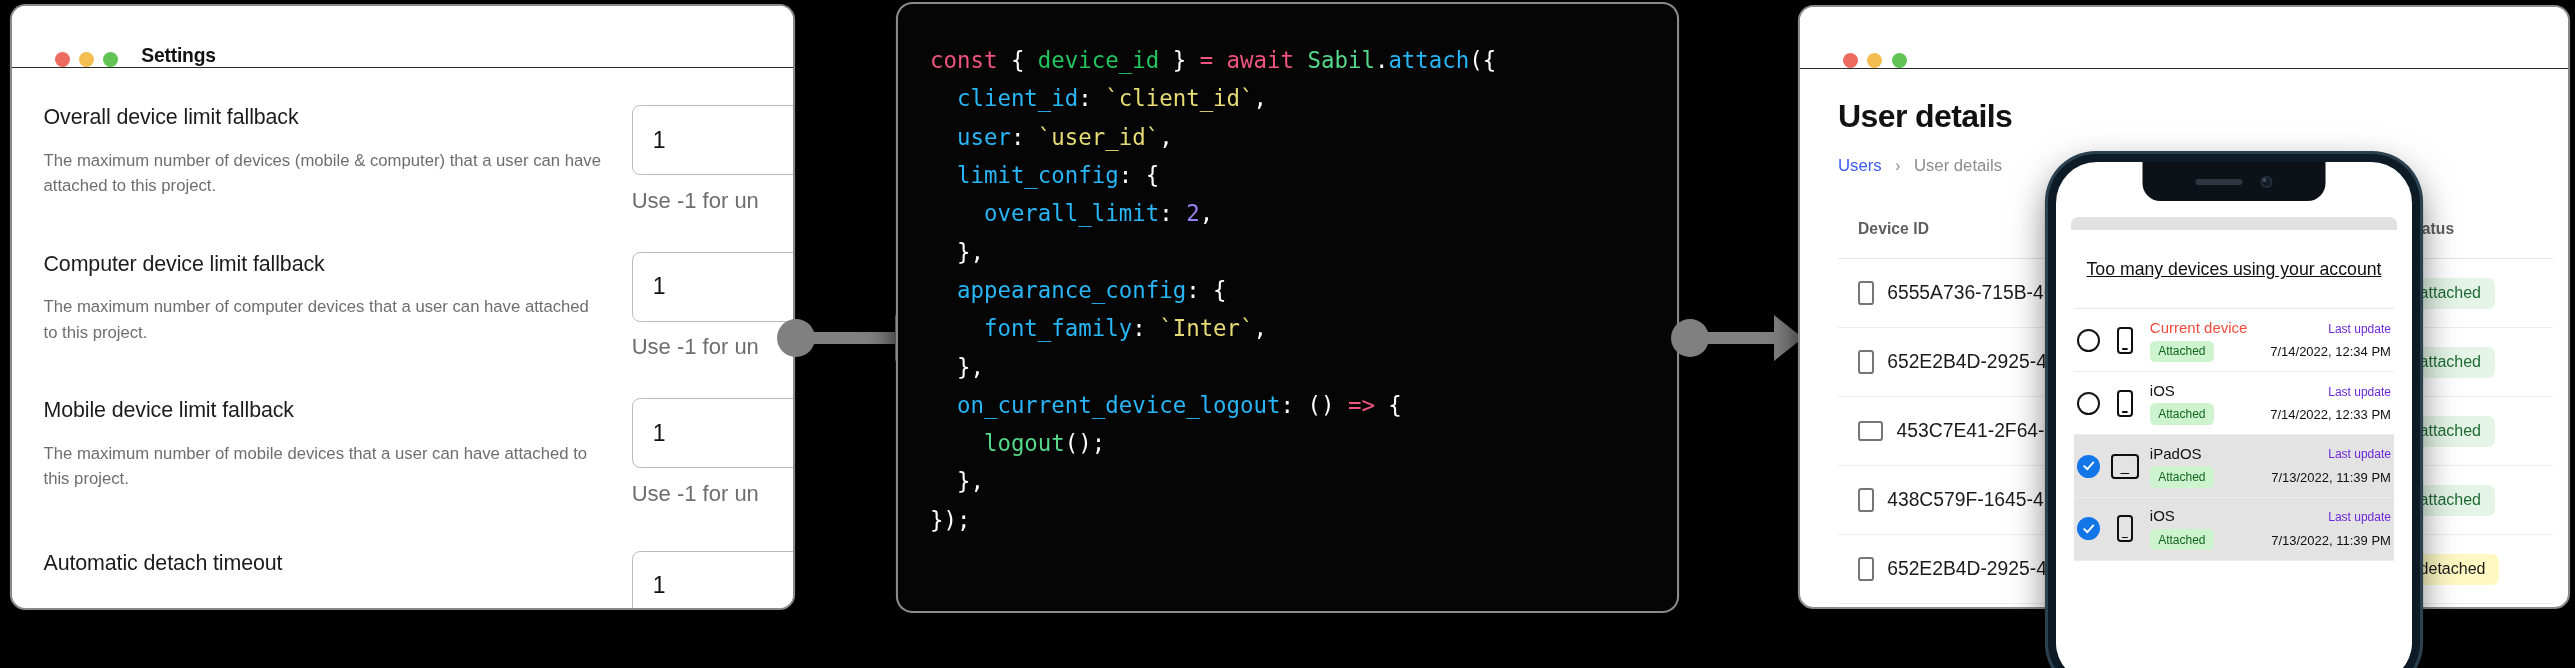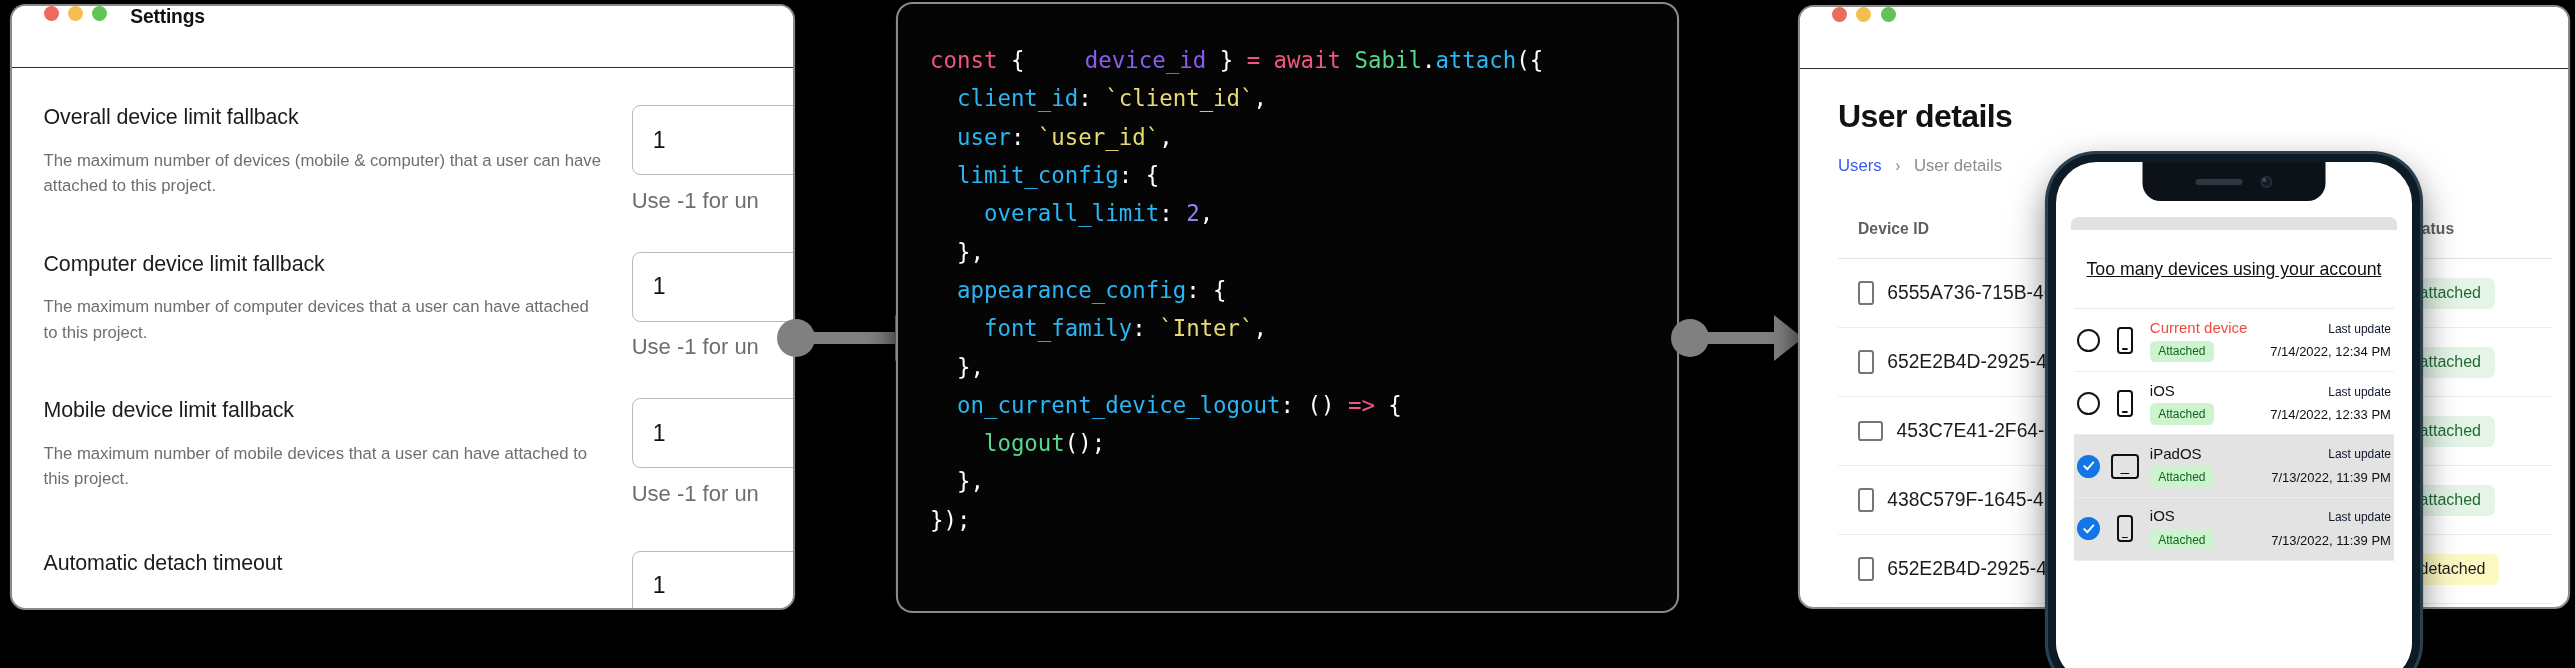--- a/index.html
+++ b/index.html
@@ -15,22 +15,22 @@
   .window {
     position: absolute;
     background: #ffffff;
     border-radius: 13.6px;
     box-shadow: 0 0 0 2.1px #8a8a8a, 0 13.6px 31px rgba(0,0,0,0.85);
     overflow: hidden;
   }
   .titlebar {
     height: 62px;
     display: flex;
-    align-items: flex-start;
-    padding-left: 32px;
+    align-items: flex-end;
+    padding-left: 43px;
     border-bottom: 1.6px solid #2b2b2b;
     background: #fff;
     flex-shrink: 0;
   }
   .lights { display: flex; gap: 9.4px; align-items: center; }
   .light { width: 15px; height: 15px; border-radius: 50%; }
   .light.red { background: #ec6a5e; }
   .light.yellow { background: #f4bd4f; }
   .light.green { background: #61c454; }
   .win-title {
@@ -128,21 +128,21 @@
     overflow: hidden;
   }
   .code {
     font-family: "Liberation Mono", "DejaVu Sans Mono", monospace;
     font-size: 22.4px;
     line-height: 1.62;
     white-space: pre;
     color: #ffffff;
   }
   .tok-kw   { color: #f0557f; }
-  .tok-var  { color: #8b5cf6; margin-left: 47px; }
+  .tok-var  { color: #22c55e; }
   .tok-prop { color: #29b6f6; }
   .tok-str  { color: #e6db74; }
   .tok-num  { color: #9a7ff0; }
   .tok-fn   { color: #55d98a; }
   .tok-call { color: #29b6f6; }
   .tok-punc { color: #ffffff; }
 
   
   #user-window {
     left: 1800px; top: 7.3px;
@@ -329,21 +329,21 @@
   }
   .dev-meta { flex: 1; min-width: 0; }
   .dev-os { font-size: 15px; color: #111; margin-bottom: 4.7px; }
   .dev-os.current { color: #ef4a3c; }
   .att-pill {
     display: inline-block;
     background: #cdf3cf; color: #13661f;
     font-size: 12px; padding: 3.7px 8.3px; border-radius: 5.2px;
   }
   .dev-right { text-align: right; flex-shrink: 0; }
-  .lu-label { font-size: 12px; color: #0f172a; margin-bottom: 8.3px; }
+  .lu-label { font-size: 12px; color: #6d28d9; margin-bottom: 8.3px; }
   .lu-date { font-size: 13px; color: #111; white-space: nowrap; }
 </style>
 </head>
 <body>
 
 <div class="stage">
 
   <div class="window" id="settings-window">
     <div class="titlebar">
       <div class="lights">

